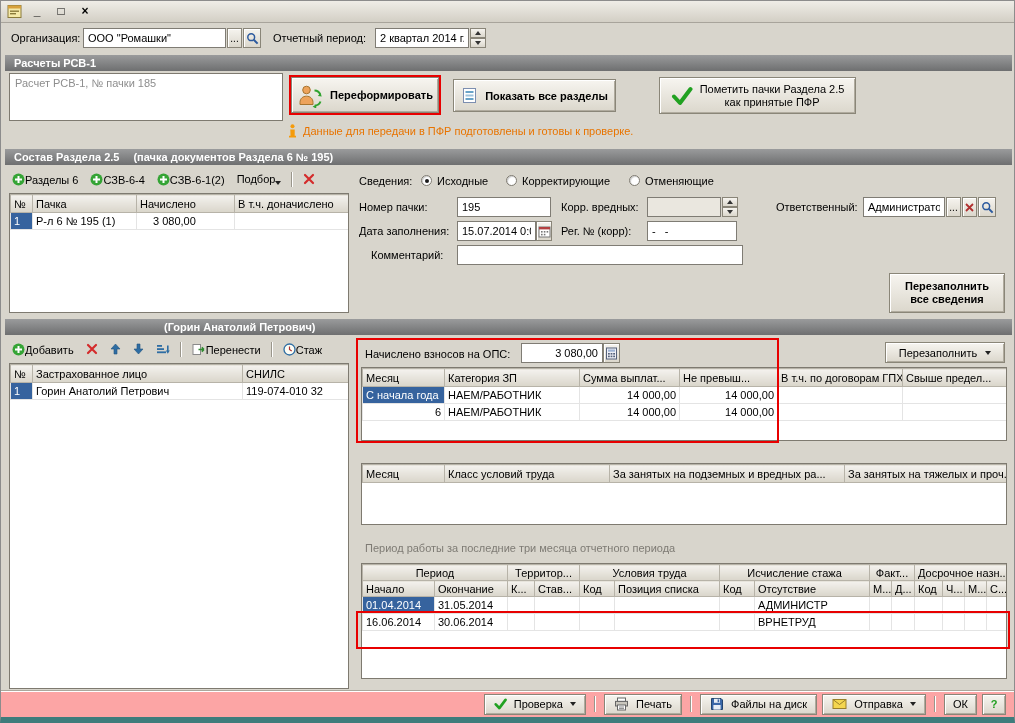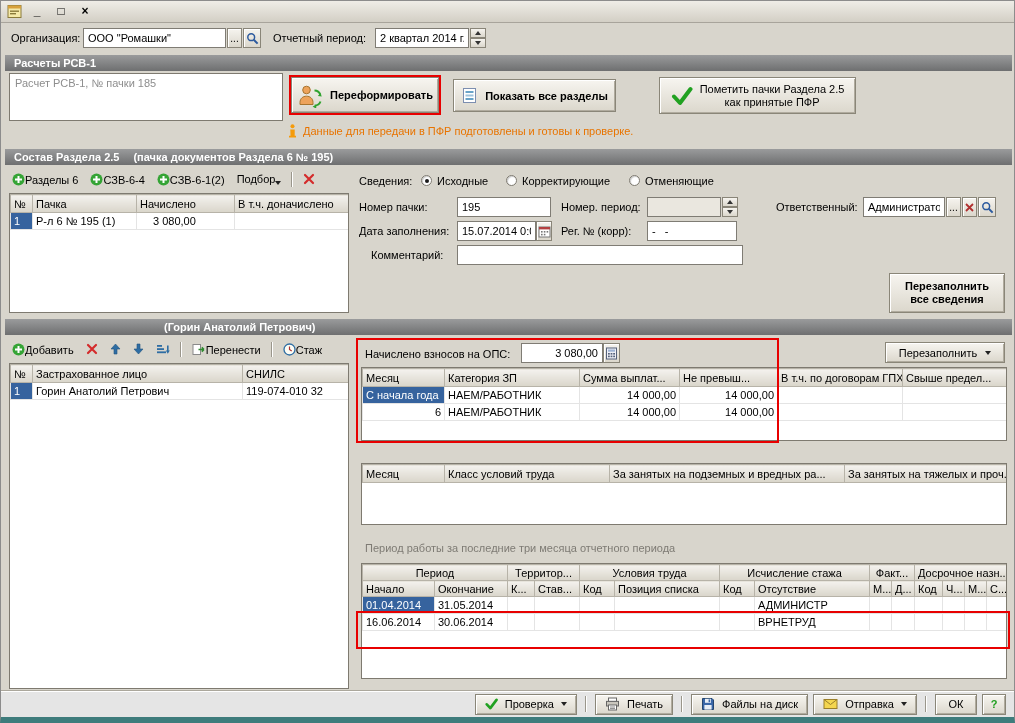--- a/index.html
+++ b/index.html
@@ -46,21 +46,21 @@
   td{height:17px;border:1px solid #E4E4E4;padding:0 3px;white-space:nowrap;overflow:hidden;font-size:11px}
   td.sel{background:var(--c-selection,#36639E);color:#fff}
   td.r{text-align:right}
   .ghead th{height:16px}
   .radio{position:absolute;width:11px;height:11px;border-radius:50%;background:#fff;border:1px solid #7E7A70;
          box-shadow:inset 1px 1px 1px rgba(0,0,0,.2)}
   .radio.checked::after{content:"";position:absolute;left:3px;top:3px;width:4px;height:4px;border-radius:50%;background:#1a1a1a}
   .inforow{position:absolute;display:flex;align-items:center;gap:6px;color:var(--c-orange,#E87400)}
   .caption{position:absolute;color:#7E7B74;white-space:nowrap}
   .redbox{position:absolute;border:2px solid var(--c-red,#E80000);pointer-events:none;z-index:40}
-  .bbar{position:absolute;left:0;right:0;bottom:0;height:27px;background:#e5e5e5;border-top:1px solid #ABA79C;
+  .bbar{position:absolute;left:0;right:0;bottom:0;height:27px;background:#fca5a5;border-top:1px solid #ABA79C;
         box-shadow:inset 0 1px 0 #FFF;display:flex;align-items:center;justify-content:flex-end;gap:5px;padding:0 8px}
   .bbar .btn{position:static;height:21px;padding:0 9px}
   .vsep{width:2px;height:16px;border-left:1px solid #9A968B;border-right:1px solid #FFF;margin:0 3px}
   .qmark{color:var(--c-green,#1F9E1F);font-weight:bold}
   svg{display:block}
 </style>
 </head>
 <body>
 
 <div class="window">
@@ -227,21 +227,21 @@
   <span class="lbl" style="left:358px;top:172px">Сведения:</span>
   <span class="radio checked" style="left:420px;top:174px"></span>
   <span class="lbl" style="left:436px;top:172px">Исходные</span>
   <span class="radio" style="left:505px;top:174px"></span>
   <span class="lbl" style="left:521px;top:172px">Корректирующие</span>
   <span class="radio" style="left:628px;top:174px"></span>
   <span class="lbl" style="left:644px;top:172px">Отменяющие</span>
 
   <span class="lbl" style="left:358px;top:198px">Номер пачки:</span>
   <input class="tb" style="left: 456px; top: 196px; width: 94px;" readonly="" value="195">
-  <span class="lbl" style="left:560px;top:198px">Номер. период:</span>
+  <span class="lbl" style="left:560px;top:198px">Корр. вредных:</span>
   <input class="tb dis" style="left: 646px; top: 196px; width: 74px;" readonly="">
   <span class="spin" style="left:721px;top:196px">
     <span class="spinb">
         <i class="tri-up"></i>
       </span>
     <span class="spinb">
         <i class="tri-down"></i>
       </span>
   </span>
   <span class="lbl" style="left:775px;top:198px">Ответственный:</span>
@@ -564,21 +564,21 @@
     </button>
     <button class="btn">
       <svg width="15" height="12" viewBox="0 0 15 12">
           <rect x="1" y="1.5" width="13" height="9" fill="#F4D64F" stroke="#9A7F2A"></rect>
           <path d="M1 1.5l6.5 5 6.5-5" fill="none" stroke="#9A7F2A"></path>
         </svg>
       <span>Отправка</span>
       <span class="dd"></span>
     </button>
     <span class="vsep"></span>
-    <button class="btn" style="width:42px">
+    <button class="btn" style="width:33px">
       <span>ОК</span>
     </button>
     <button class="btn" style="width:24px">
       <span class="qmark">?</span>
     </button>
   </div>
 
 </div>
 
 </body></html>

